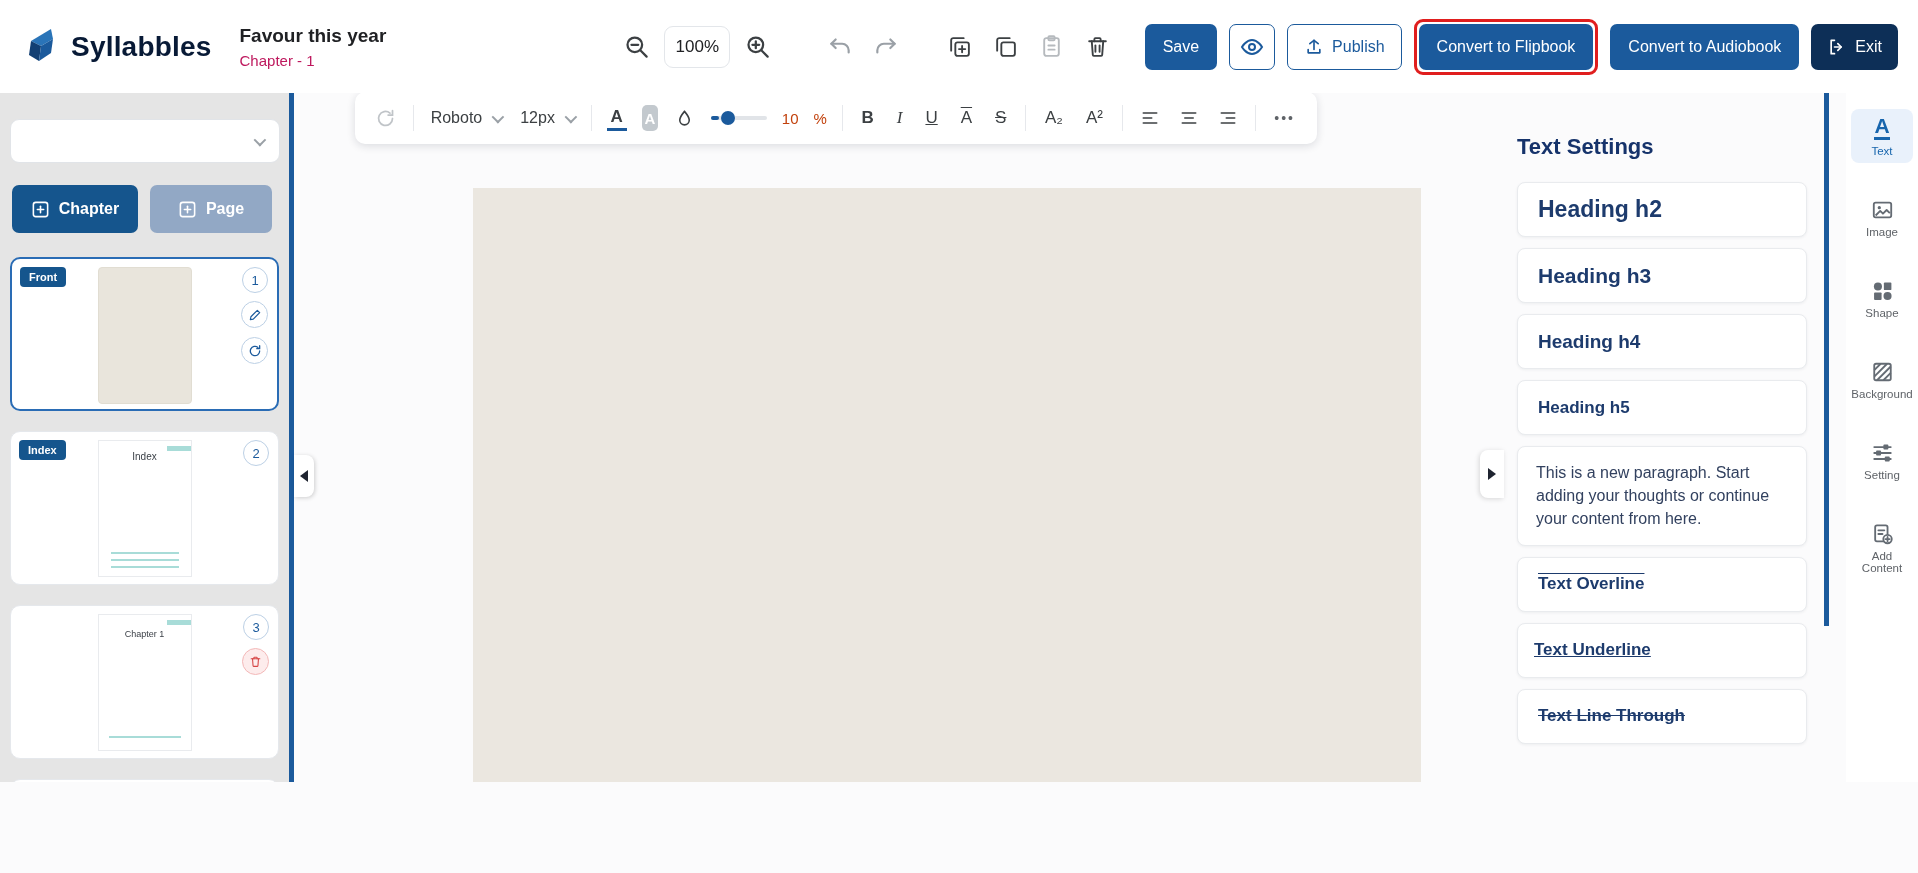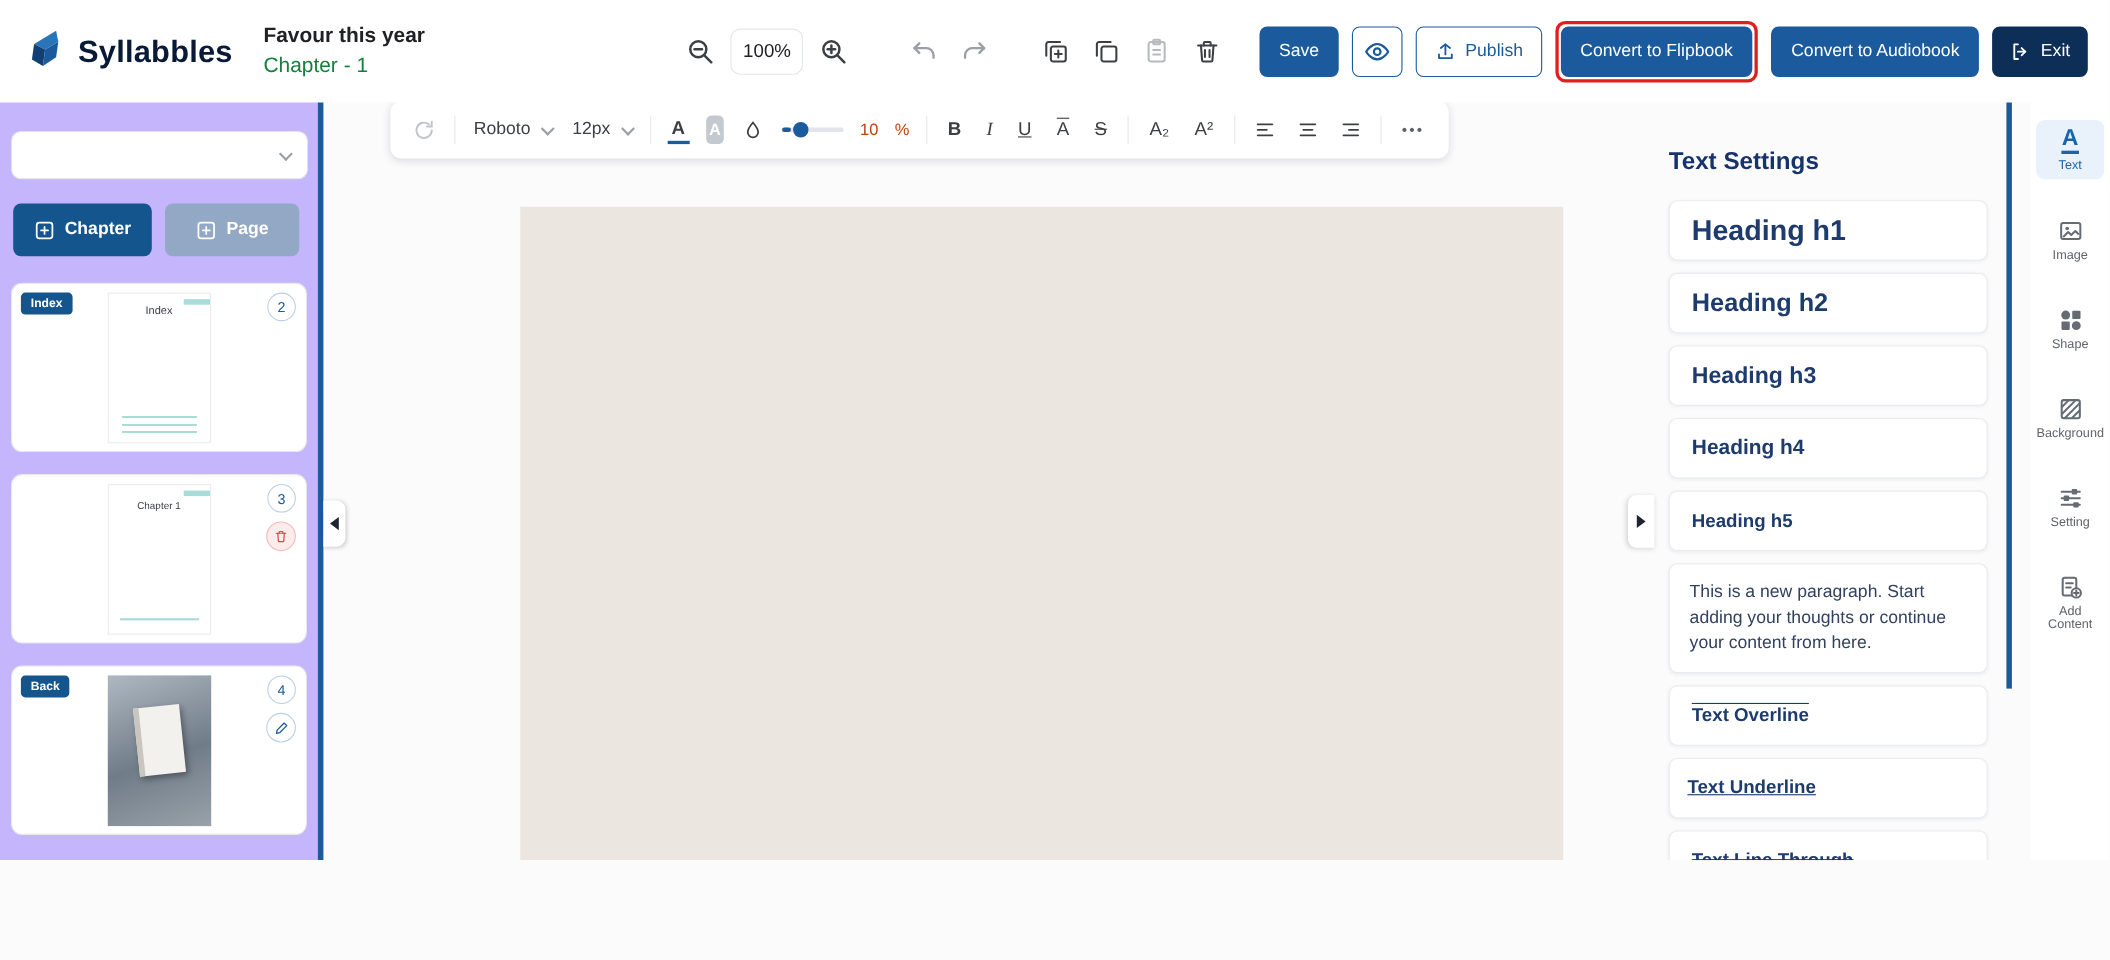--- a/index.html
+++ b/index.html
@@ -6,39 +6,39 @@
   html,body { overflow: hidden; }
   body { font-family: "Liberation Sans", sans-serif; background:#fbfbfc; }
   #app { position:relative; width:1918px; height:782px; background:#fbfbfc; overflow:hidden; }
 
   
   .topbar { position:absolute; top:0; left:0; right:0; height:93px; background:#fff; display:flex; align-items:center; z-index:40; }
   .logo { display:flex; align-items:center; gap:10px; margin-left:21px; cursor:pointer; }
   .logo-text { font-size:28px; font-weight:800; color:#081a36; letter-spacing:.2px; }
   .doc-meta { margin-left:28px; }
   .doc-title { font-size:19px; font-weight:700; color:#202124; }
-  .doc-subtitle { font-size:19px; color:#15803d; margin-top:5px; }
+  .doc-subtitle { font-size:15px; color:#be185d; margin-top:5px; }
 
   .zoom-group { display:flex; align-items:center; gap:12px; margin-left:235px; }
   .zoom-box { width:66px; height:42px; border:1px solid #e3e6ea; border-radius:9px; display:flex; align-items:center; justify-content:center; font-size:17px; color:#202124; background:#fff; }
   .icon-btn { background:none; border:none; cursor:pointer; display:flex; align-items:center; justify-content:center; padding:2px; }
 
   .undo-group { display:flex; align-items:center; gap:16px; margin-left:52px; }
   .clip-group { display:flex; align-items:center; gap:17px; margin-left:44px; }
 
   .actions { display:flex; align-items:center; gap:12px; margin-left:auto; margin-right:20px; }
   .btn { height:46px; border:none; border-radius:7px; font-size:16px; font-weight:500; cursor:pointer; display:flex; align-items:center; justify-content:center; gap:8px; font-family:Liberation Sans, sans-serif; }
   .btn-solid { background:#1b5a9c; color:#fff; padding:0 18px; }
   .btn-outline { background:#fff; color:#1b5a9c; border:1.5px solid #1b5a9c; padding:0 16px; }
   .btn-eye { width:46px; padding:0; }
   .btn-exit { background:#0d2f57; color:#fff; padding:0 16px; }
   .red-box { border:3px solid #e01e1e; border-radius:9px; padding:2px; display:flex; }
 
   
-  .sidebar { position:absolute; top:93px; left:0; width:290px; bottom:0; background:#c4b5fd; overflow:hidden; }
+  .sidebar { position:absolute; top:93px; left:0; width:290px; bottom:0; background:#e5e5e5; overflow:hidden; }
   .sidebar-divider { position:absolute; top:93px; left:289px; width:5px; bottom:0; background:#1b5a9c; z-index:10; }
   .tpl-dropdown { margin:26px 10px 0; height:44px; border:1px solid #e1e4e8; border-radius:9px; background:#fff; display:flex; align-items:center; justify-content:flex-end; padding:0 16px; cursor:pointer; }
   .chev { width:9px; height:9px; border-right:2px solid #9aa0a6; border-bottom:2px solid #9aa0a6; transform:rotate(45deg) translateY(-2px); }
   .add-row { display:flex; gap:12px; margin:22px 12px 24px; }
   .add-btn { height:48px; border:none; border-radius:7px; color:#fff; font-size:16px; font-weight:600; display:flex; align-items:center; justify-content:center; gap:9px; cursor:pointer; font-family:"Liberation Sans",sans-serif; }
   .add-chapter { background:#15558d; width:126px; }
   .add-page { background:#92a8c5; width:122px; }
 
   .page-card { position:relative; width:269px; margin:0 10px 20px; height:154px; background:#fff; border:1px solid #e5e8ec; border-radius:10px; cursor:pointer; }
   .page-card.selected { border:2px solid #2a6cb5; }
@@ -246,20 +246,36 @@
       <button class="add-btn add-page">
         <svg width="19" height="19" viewBox="0 0 24 24" fill="none" stroke="#fff" stroke-width="2" stroke-linecap="round">
           <rect x="3" y="3" width="18" height="18" rx="3"></rect>
             <line x1="12" y1="8" x2="12" y2="16"></line>
             <line x1="8" y1="12" x2="16" y2="12"></line>
         </svg>
         <span>Page</span>
       </button>
     </div>
 
+    <div class="page-card selected">
+      <span class="page-badge">Front</span>
+      <span class="num-badge">1</span>
+      <button class="card-ibtn r1">
+        <svg width="14" height="14" viewBox="0 0 24 24" fill="none" stroke="#1b5a9c" stroke-width="2" stroke-linejoin="round">
+          <path d="m4 20 1-5L16 4l4 4L9 19l-5 1z"></path>
+        </svg>
+      </button>
+      <button class="card-ibtn r2">
+        <svg width="14" height="14" viewBox="0 0 24 24" fill="none" stroke="#1b5a9c" stroke-width="2.2" stroke-linecap="round">
+          <path d="M20 12a8 8 0 1 1-2.9-6.2"></path>
+            <path d="M20 3v5h-5"></path>
+        </svg>
+      </button>
+      <div class="thumb front"></div>
+    </div>
 
     <div class="page-card">
       <span class="page-badge">Index</span>
       <span class="num-badge">2</span>
       <div class="thumb">
         <span class="corner"></span>
         <div class="t-title">Index</div>
         <div class="lines"></div>
       </div>
     </div>
@@ -366,21 +382,20 @@
     <button class="tb-glyph more-dots">•••</button>
   </div>
 
   <div class="handle-right">
     <span class="tri-right"></span>
   </div>
 
   <div class="panel">
     <div class="panel-title">Text Settings</div>
     <div class="cards">
-      <div class="p-card p-h1">Heading h1</div>
       <div class="p-card p-h2">Heading h2</div>
       <div class="p-card p-h3">Heading h3</div>
       <div class="p-card p-h4">Heading h4</div>
       <div class="p-card p-h5">Heading h5</div>
       <div class="p-card p-para">This is a new paragraph. Start adding your thoughts or continue your content from here.</div>
       <div class="p-card p-deco deco-over">Text Overline</div>
       <div class="p-card p-deco deco-under">Text Underline</div>
       <div class="p-card p-deco deco-strike">Text Line Through</div>
     </div>
   </div>

